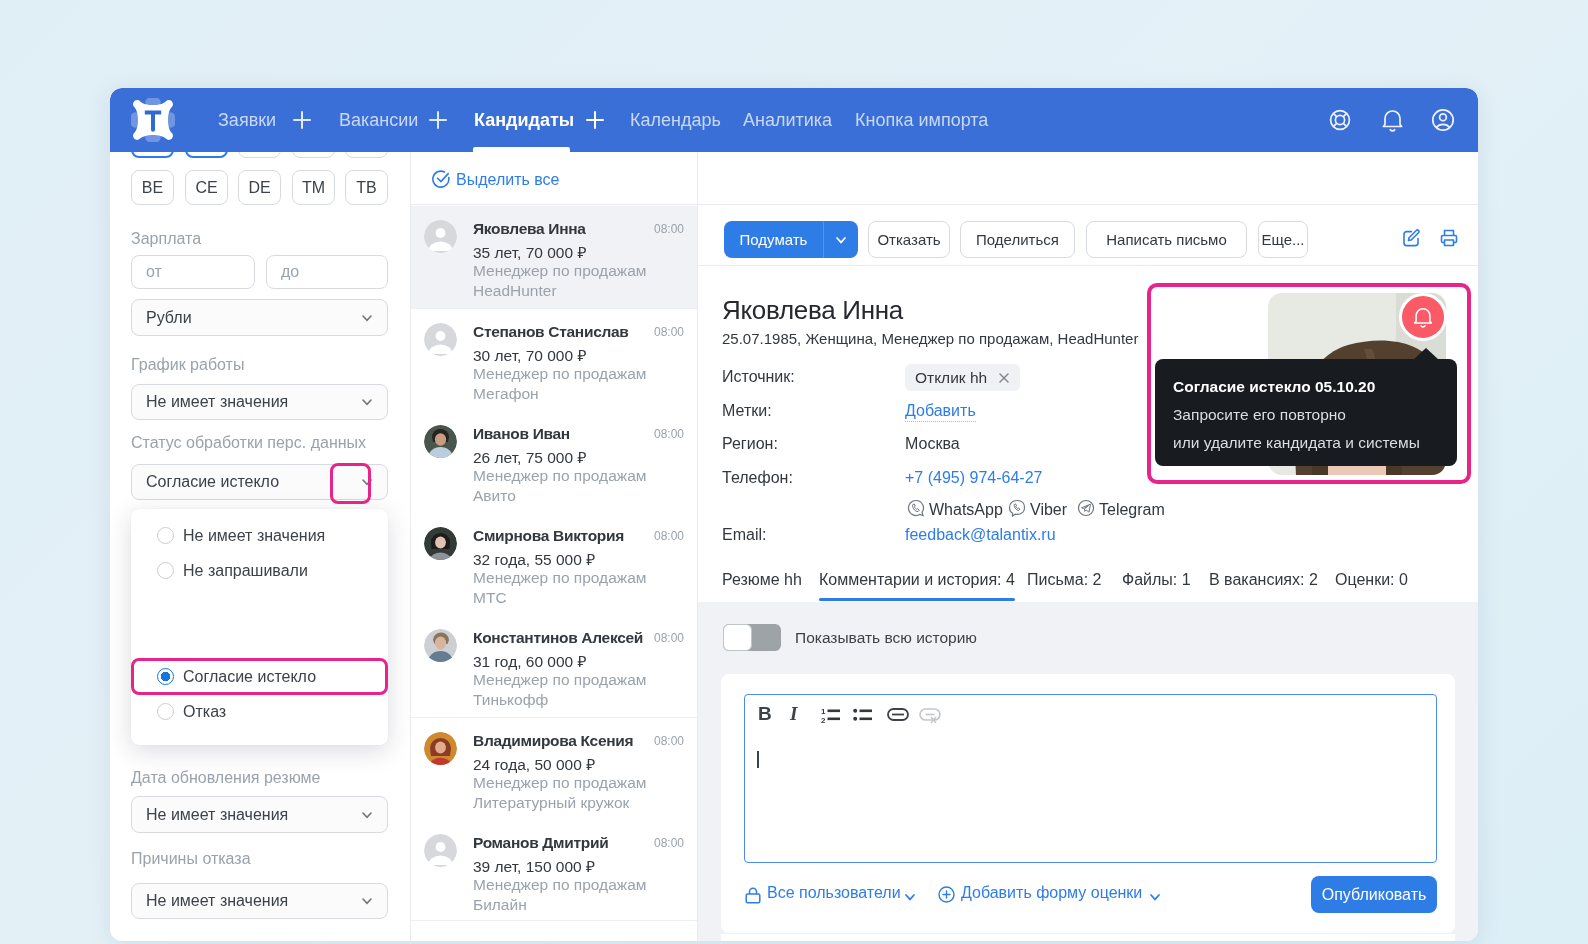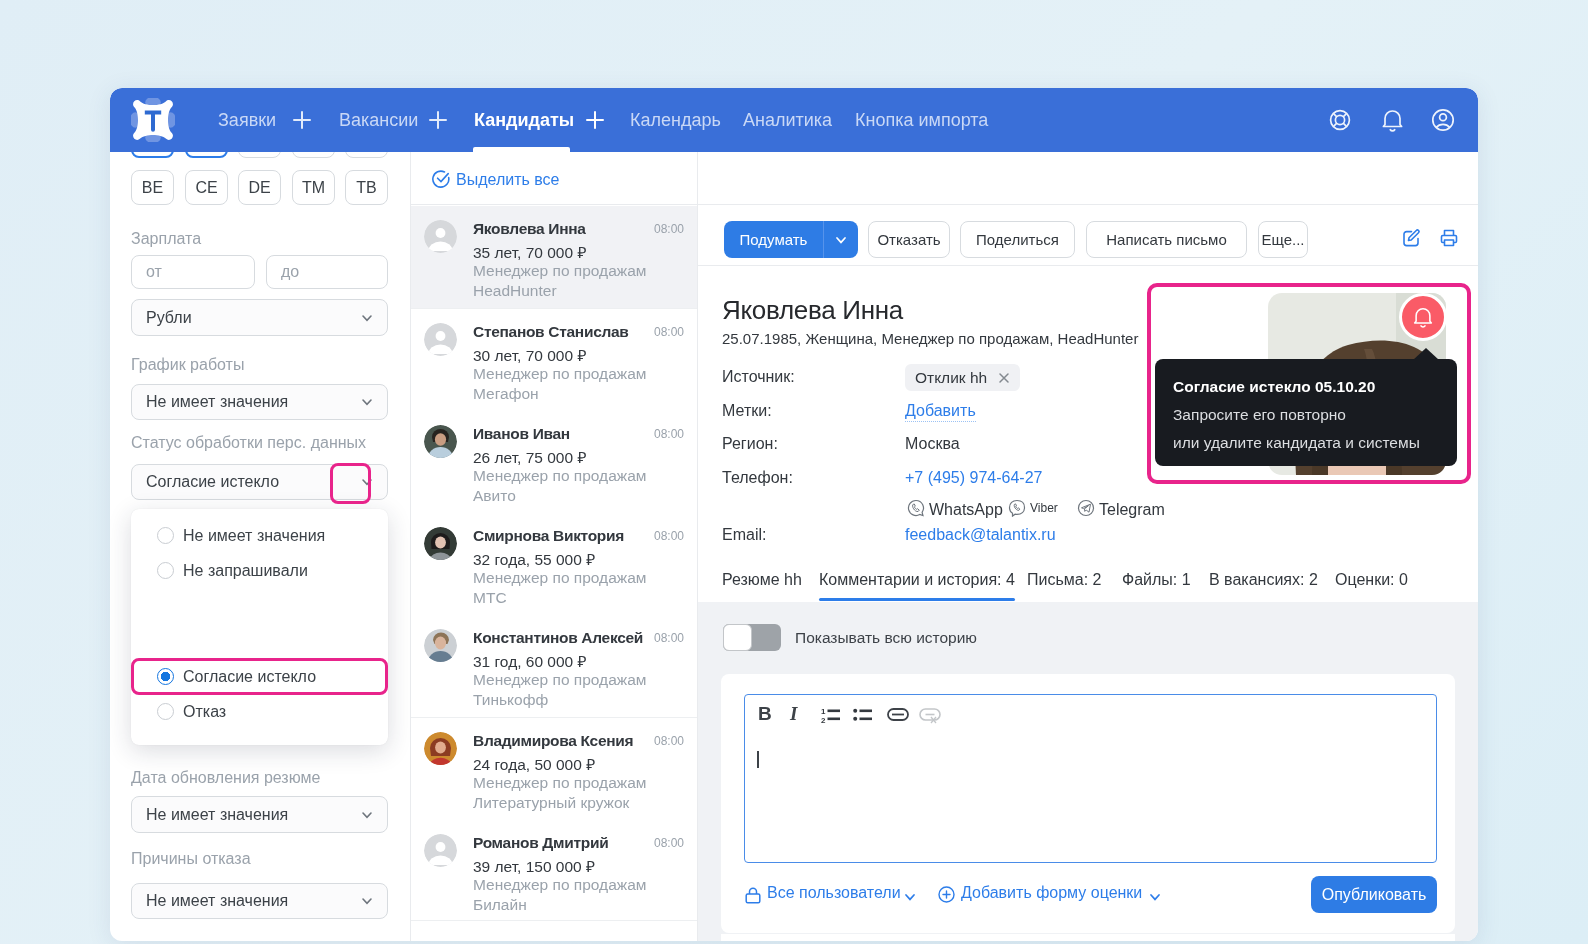--- a/index.html
+++ b/index.html
@@ -248,21 +248,21 @@
 
     <svg class="abs" style="left:209px;top:347px" width="18" height="18" viewBox="0 0 18 18" fill="none" stroke="#6e757d" stroke-width="1.2">
       <path d="M9 1.5 a7.5 7.5 0 1 0 3.7 14 l3.3 1 l-0.9 -3.2 a7.5 7.5 0 0 0 -6.1 -11.8 Z"></path>
       <path d="M6.3 5.2 c-2.3 1.8 1.5 8 4.8 7.3 l1.2 -1.4 l-2 -1.5 l-0.8 0.7 c-1 -0.4 -1.9 -1.6 -2.1 -2.5 l0.9 -0.6 l-1 -2.2 Z" stroke-width="1"></path>
     </svg>
     <div class="abs" style="left:231px;top:349px;font-size:16px;color:#33383e">WhatsApp</div>
     <svg class="abs" style="left:310px;top:347px" width="18" height="18" viewBox="0 0 18 18" fill="none" stroke="#6e757d" stroke-width="1.2">
       <path d="M9 1.5 c-4.5 0 -7.5 2.6 -7.5 7 c0 2.6 1.1 4.6 3 5.7 v2.9 l2.6 -1.9 c0.6 0.1 1.2 0.2 1.9 0.2 c4.5 0 7.5 -2.6 7.5 -6.9 c0 -4.4 -3 -7 -7.5 -7 Z"></path>
       <path d="M6.8 5 c-2 1.5 1.2 6.8 4.1 6.3 l1 -1.2 l-1.7 -1.3 l-0.7 0.6 c-0.9 -0.3 -1.6 -1.4 -1.8 -2.1 l0.8 -0.5 l-0.9 -1.9 Z" stroke-width="1"></path>
     </svg>
-    <div class="abs" style="left:332px;top:349px;font-size:12px;color:#33383e">Viber</div>
+    <div class="abs" style="left:332px;top:349px;font-size:16px;color:#33383e">Viber</div>
     <svg class="abs" style="left:379px;top:347px" width="18" height="18" viewBox="0 0 18 18" fill="none" stroke="#6e757d" stroke-width="1.2">
       <circle cx="9" cy="9" r="7.5"></circle>
       <path d="M4.5 8.8 L13.5 5.2 L12 13.2 L9.2 11 L7.8 12.4 L7.5 9.9 L11.5 6.6 L6.6 9.6 Z" stroke-width="1" stroke-linejoin="round"></path>
     </svg>
     <div class="abs" style="left:401px;top:349px;font-size:16px;color:#33383e">Telegram</div>
     <div class="row-label" style="top:374px">Email:</div>
     <div class="row-val blue" style="top:374px">feedback@talantix.ru</div>
 
     <div class="abs" style="left:570px;top:141px;width:178px;height:182px;border-radius:14px;overflow:hidden">
       <svg width="178" height="182" viewBox="0 0 178 182">

